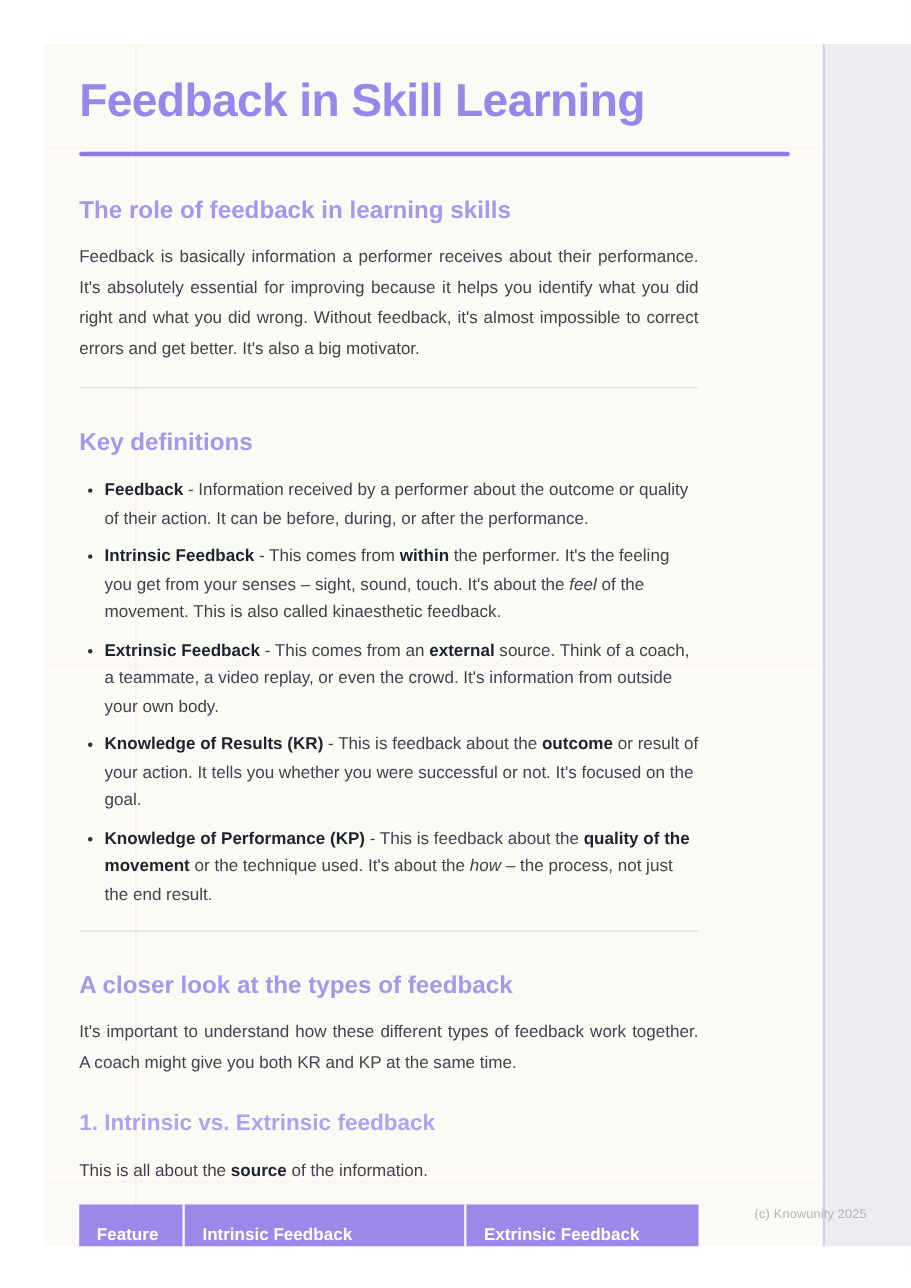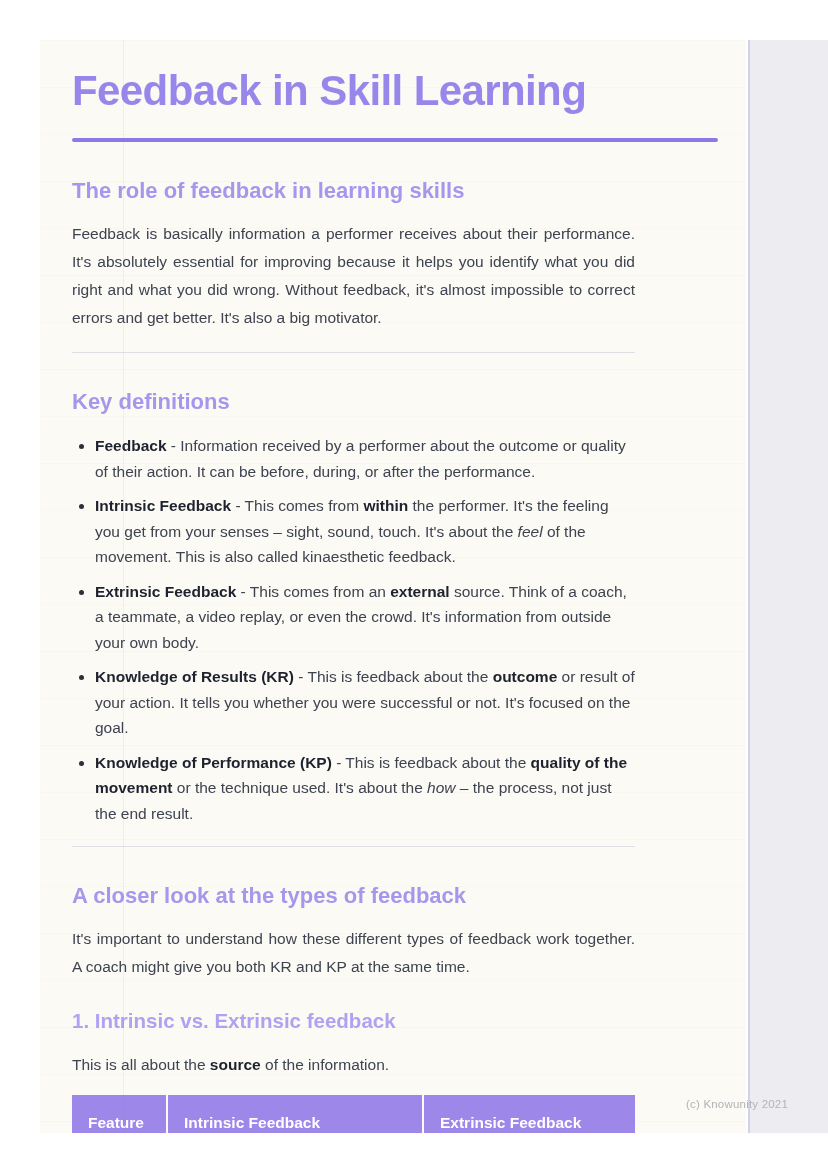--- a/index.html
+++ b/index.html
@@ -140,15 +140,15 @@
             <th class="c3">Extrinsic Feedback</th>
           </tr>
         </thead>
       </table>
 
     </div>
   </div>
 
   <div class="side-strip"></div>
 
-  <div class="watermark">(c) Knowunity 2021</div>
+  <div class="watermark">(c) Knowunity 2025</div>
 
 </div>
 
 </body></html>

